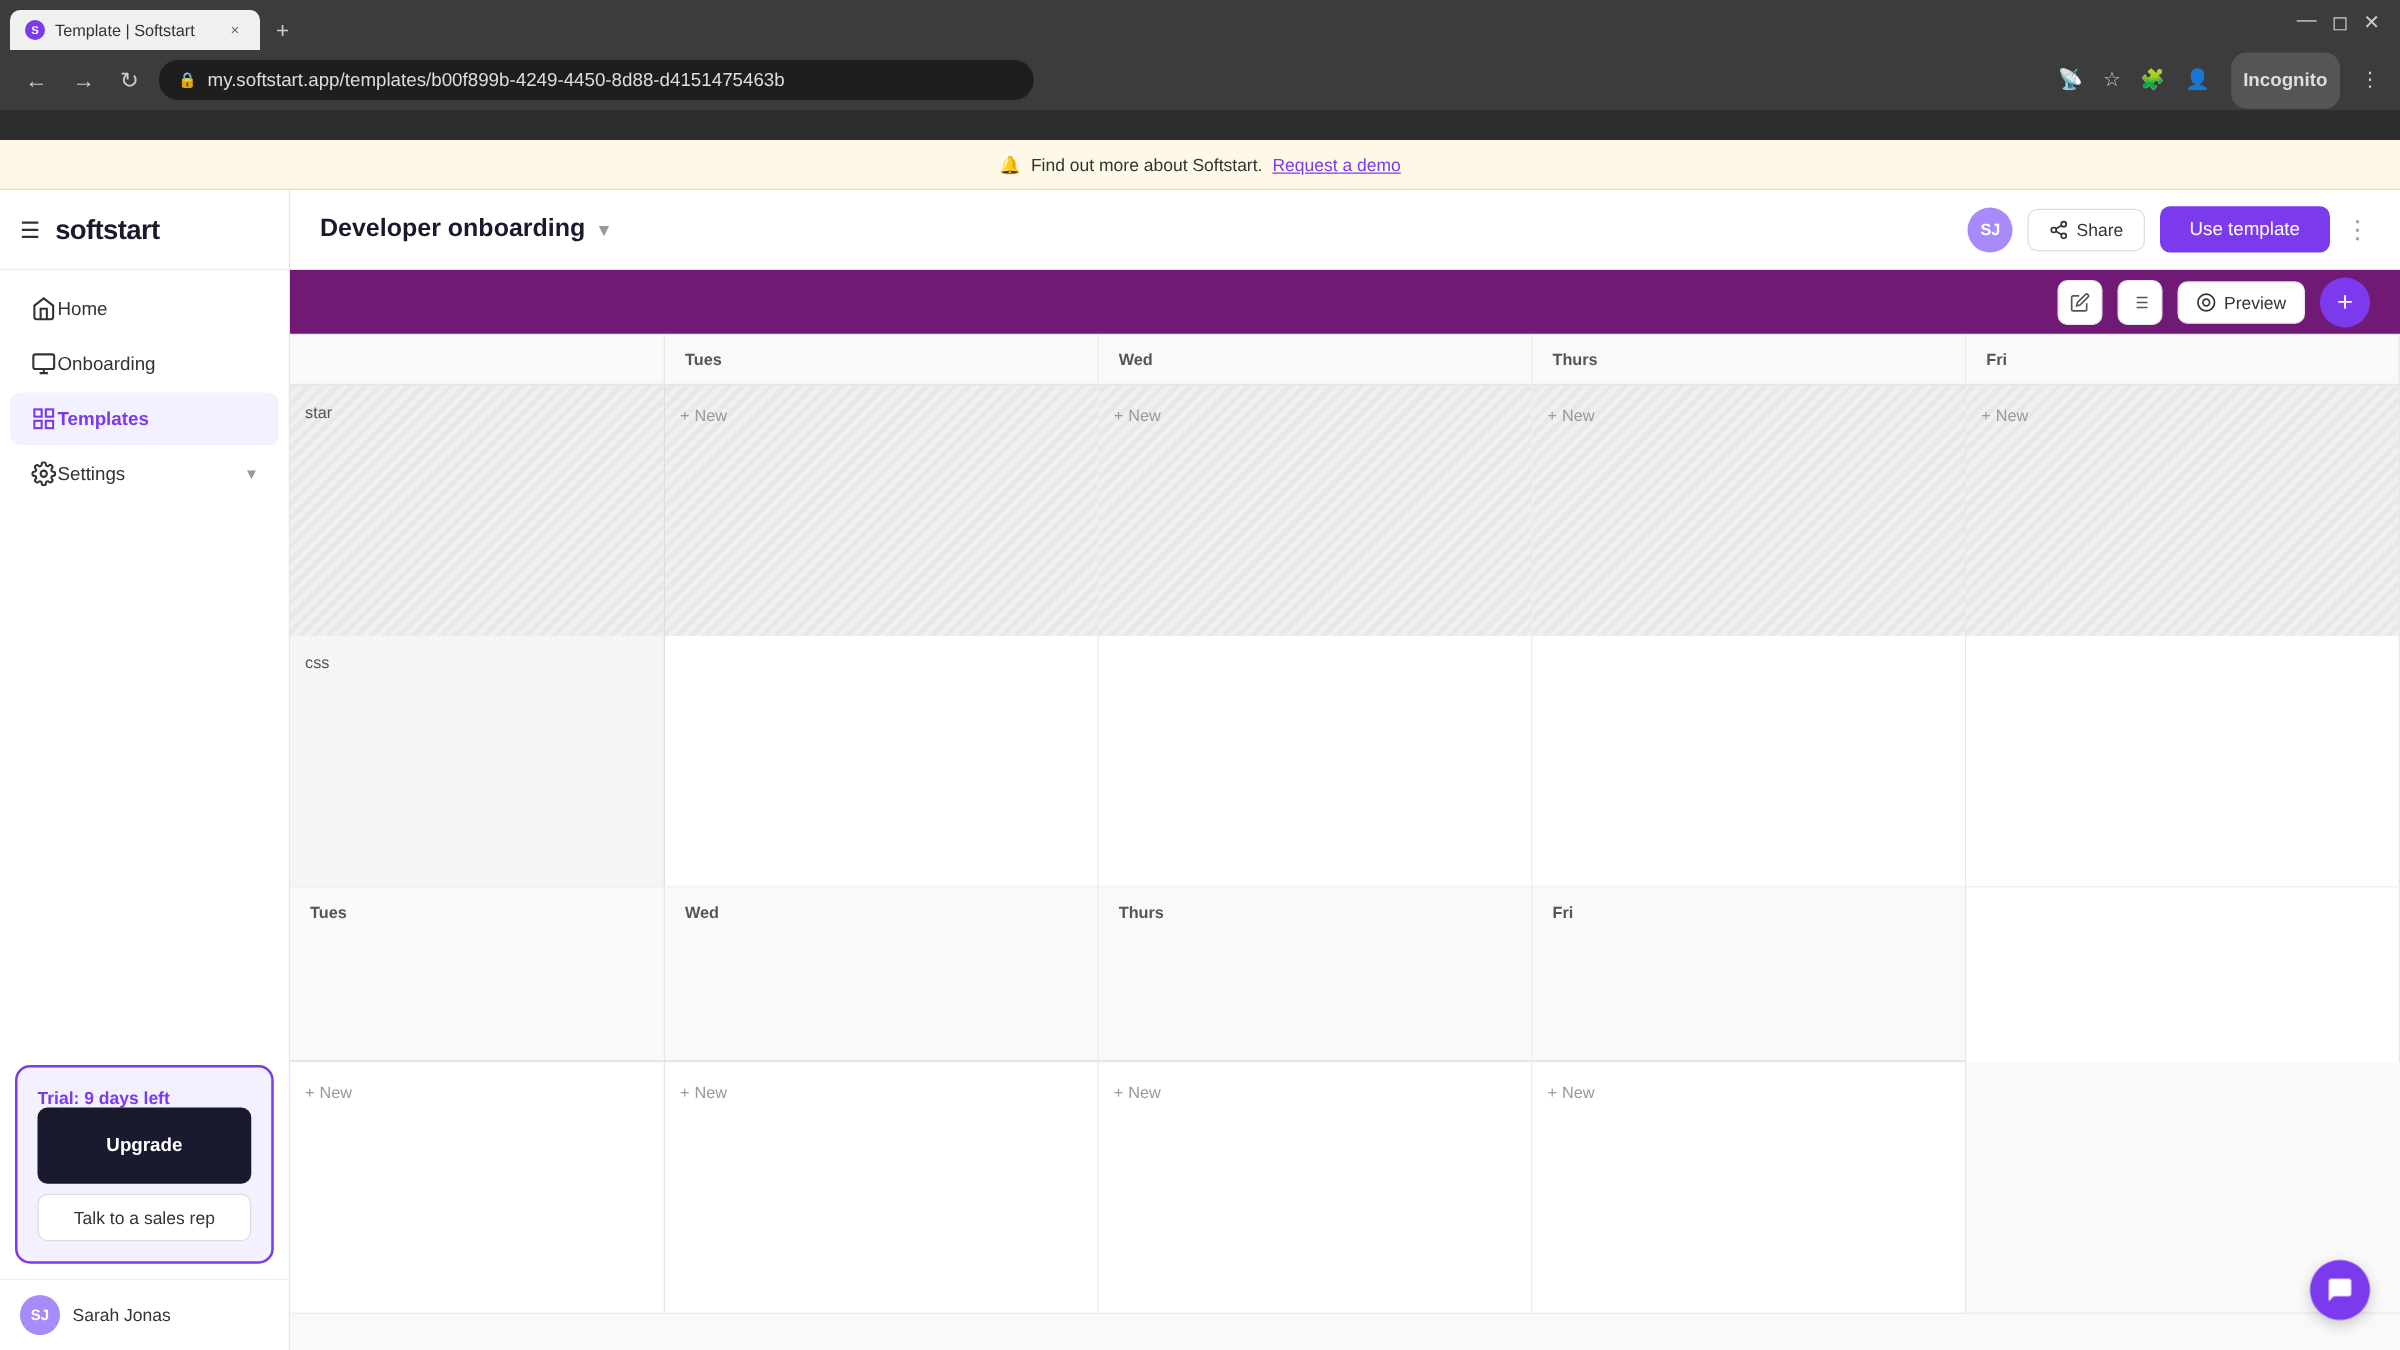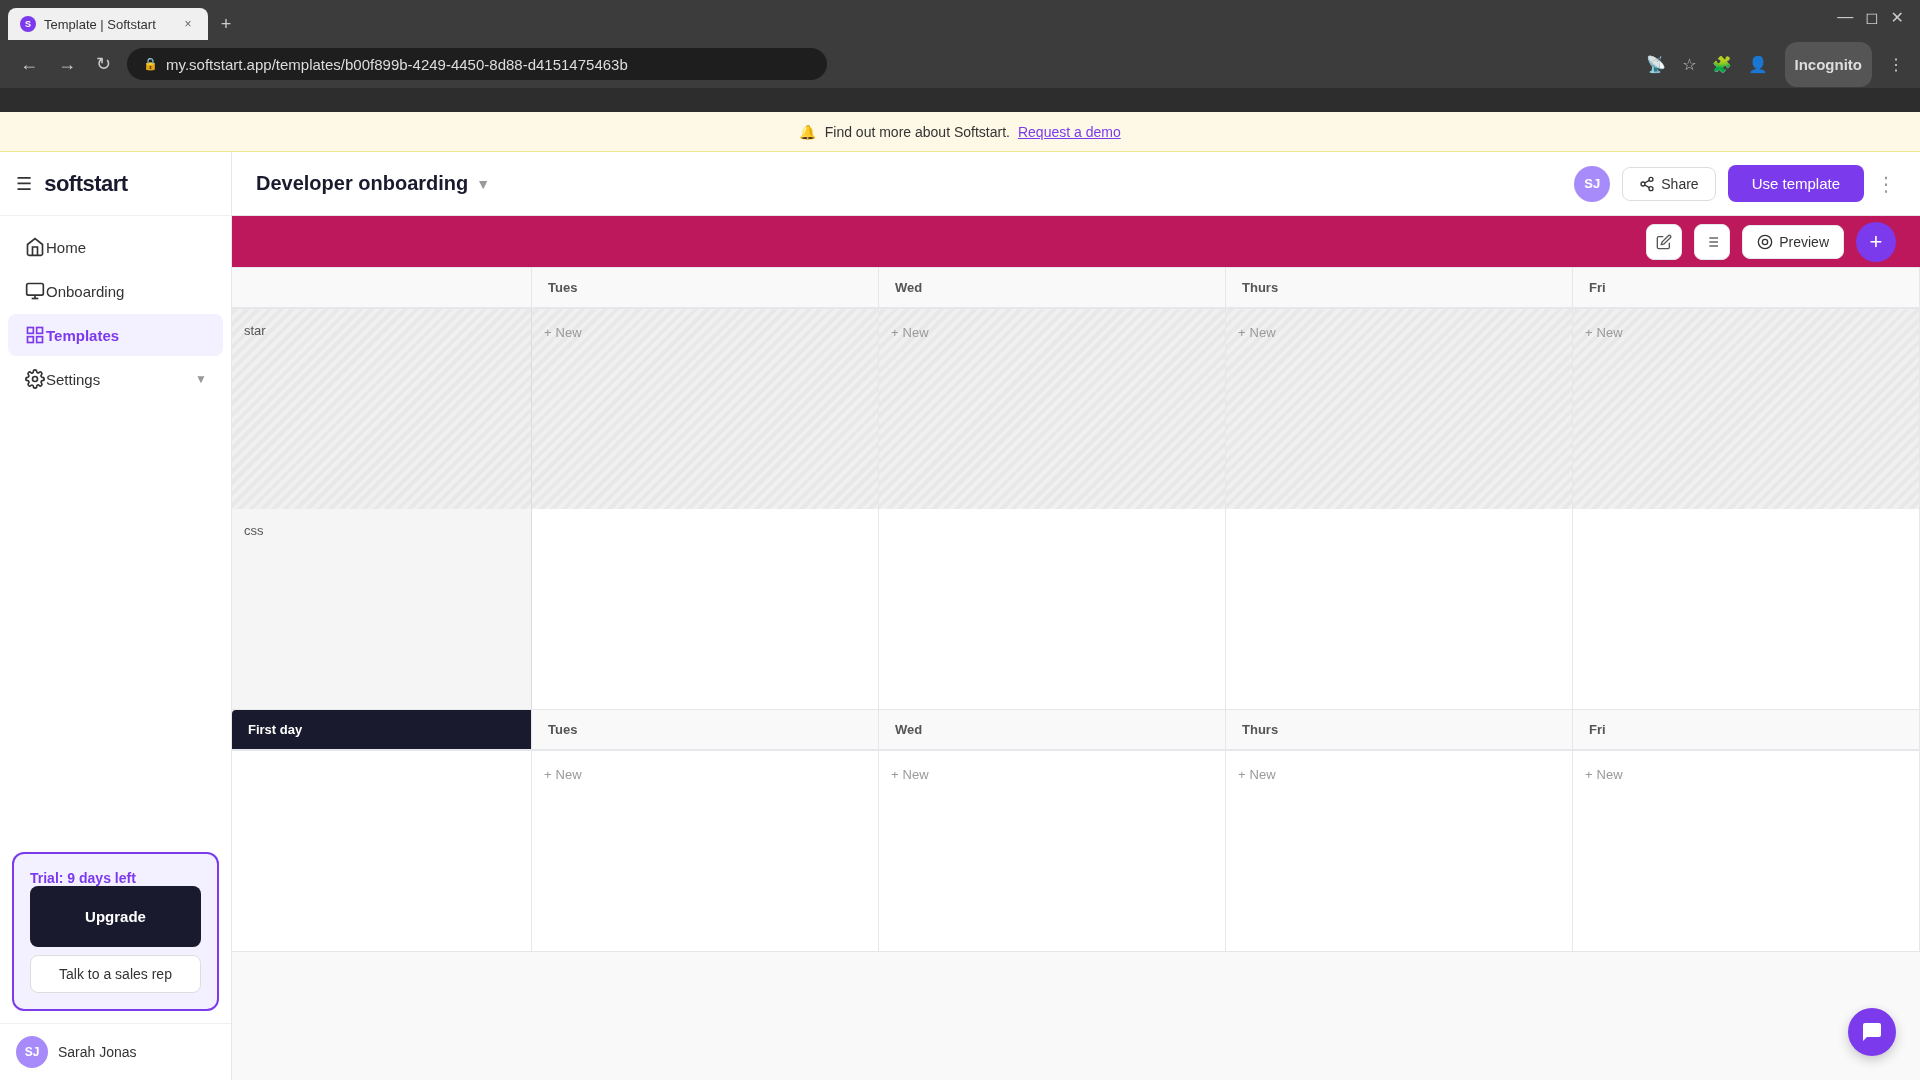--- a/index.html
+++ b/index.html
@@ -263,21 +263,21 @@
       padding: 10px 24px;
       font-size: 15px;
       font-weight: 400;
       cursor: pointer;
     }
     .more-btn { color: #999; font-size: 20px; cursor: pointer; }
 
     
     .toolbar-row {
       height: 52px;
-      background: #be185d;
+      background: #701a75;
       border-bottom: 1px solid #e5e7eb;
       display: flex;
       align-items: center;
       justify-content: flex-end;
       padding: 0 24px;
       gap: 12px;
     }
     .toolbar-btn {
       width: 36px; height: 36px;
       display: flex; align-items: center; justify-content: center;
@@ -592,21 +592,20 @@
           <div class="cal-cell"></div>
           <div class="cal-cell"></div>
           <div class="cal-cell"></div>
           <div class="cal-cell"></div>
         </div>
       </div>
 
       <div class="calendar-section">
         <div class="calendar-grid">
 
-          <div class="col-header first-day">First day</div>
           <div class="col-header">Tues</div>
           <div class="col-header">Wed</div>
           <div class="col-header">Thurs</div>
           <div class="col-header">Fri</div>
 
           <div class="cal-cell" style="min-height:140px;"></div>
           <div class="cal-cell">
             <div class="new-item">
               <span>+</span>
                 <span>New</span>

